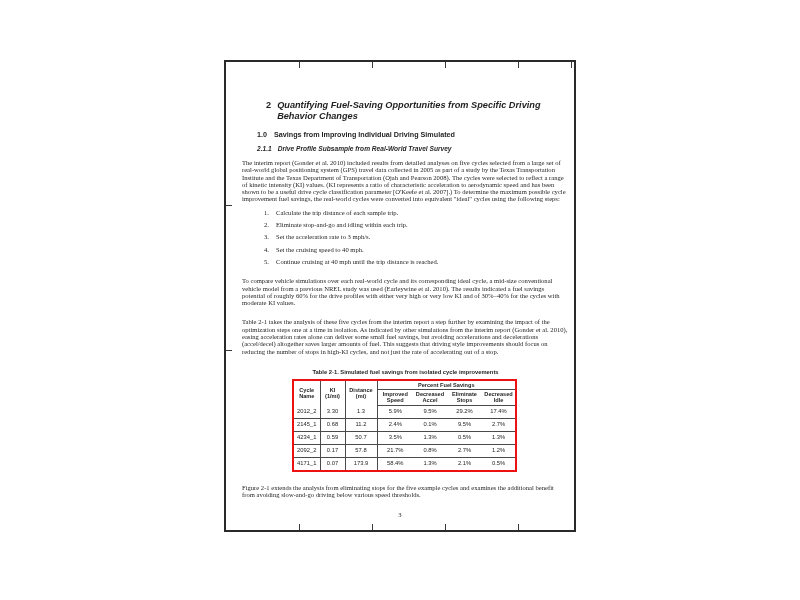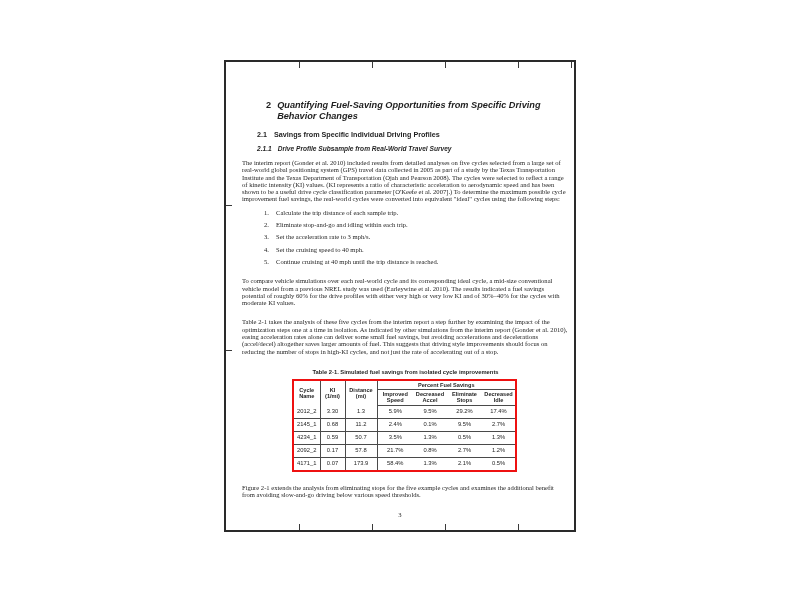--- a/index.html
+++ b/index.html
@@ -91,22 +91,22 @@
   <div class="tick left l2"></div>
 
   <div class="content">
 
     <div class="h1">
       <span>2</span>
       <span class="h1-title">Quantifying Fuel-Saving Opportunities from Specific Driving Behavior Changes</span>
     </div>
 
     <div class="h2">
-      <span>2.1</span>
-      <span>Savings from Specific Individual Driving Profiles</span>
+      <span>1.0</span>
+      <span>Savings from Improving Individual Driving Simulated</span>
     </div>
 
     <div class="h3">
       <span>2.1.1</span>
       <span>Drive Profile Subsample from Real-World Travel Survey</span>
     </div>
 
     <p class="para">The interim report (Gonder et al. 2010) included results from detailed analyses on five cycles selected from a large set of real-world global positioning system (GPS) travel data collected in 2005 as part of a study by the Texas Transportation Institute and the Texas Department of Transportation (Ojah and Pearson 2008). The cycles were selected to reflect a range of kinetic intensity (KI) values. (KI represents a ratio of characteristic acceleration to aerodynamic speed and has been shown to be a useful drive cycle classification parameter [O'Keefe et al. 2007].) To determine the maximum possible cycle improvement fuel savings, the real-world cycles were converted into equivalent "ideal" cycles using the following steps:</p>
 
     <div class="steps">

